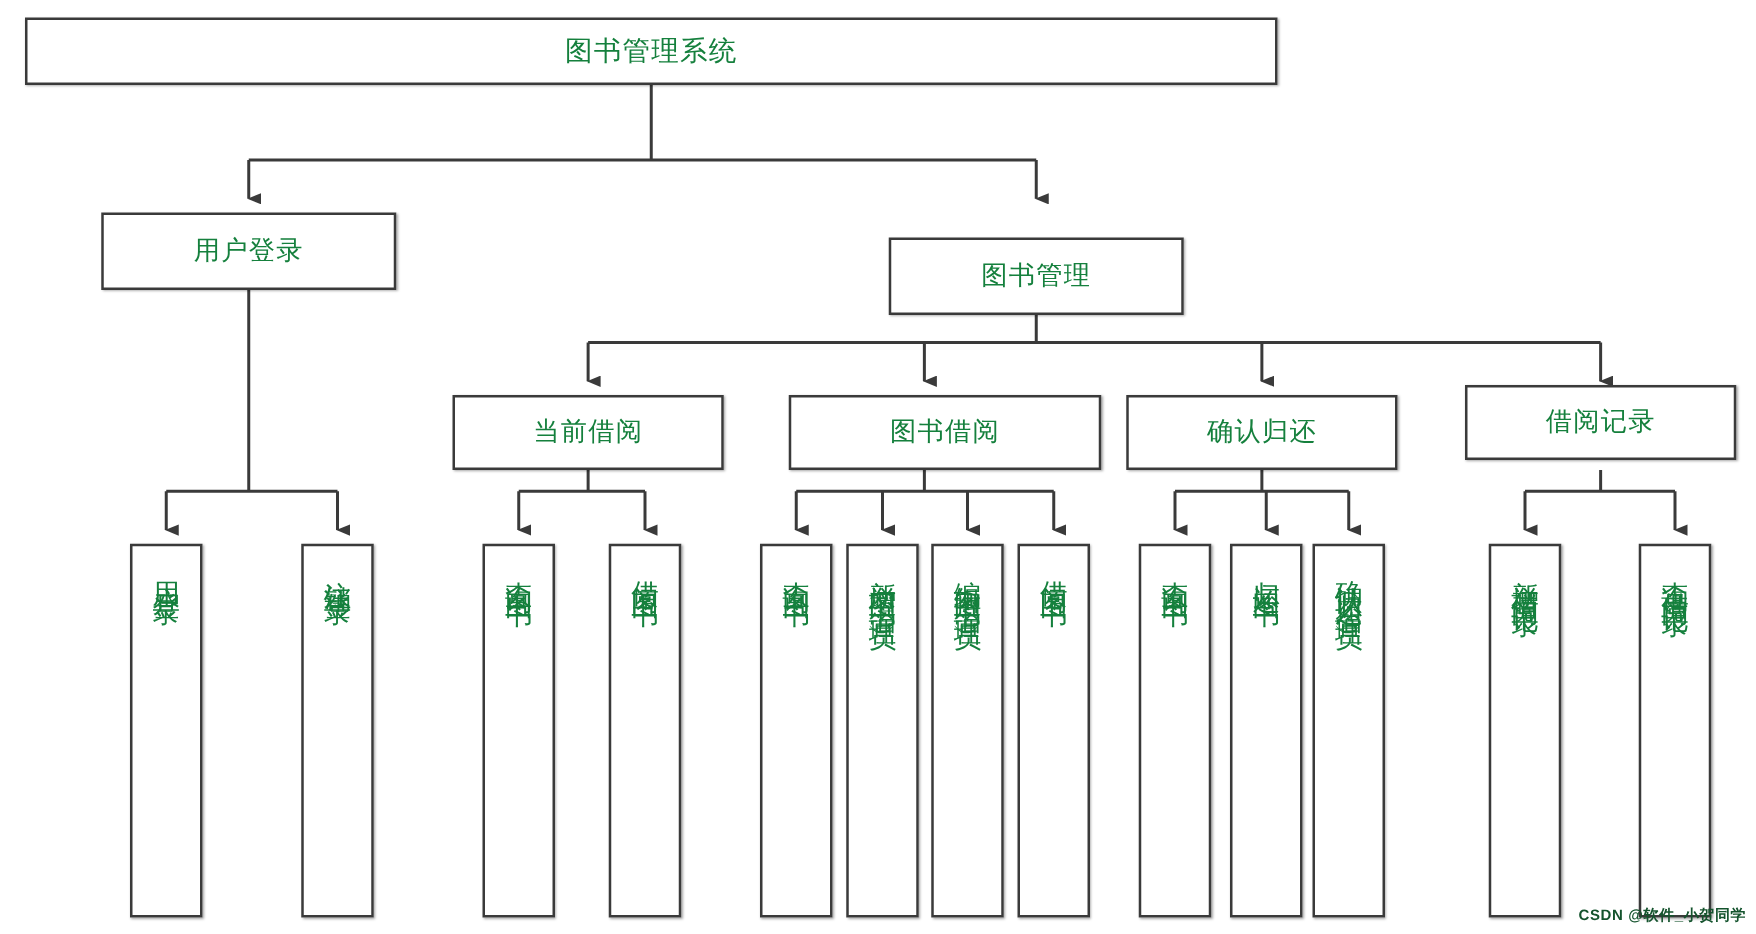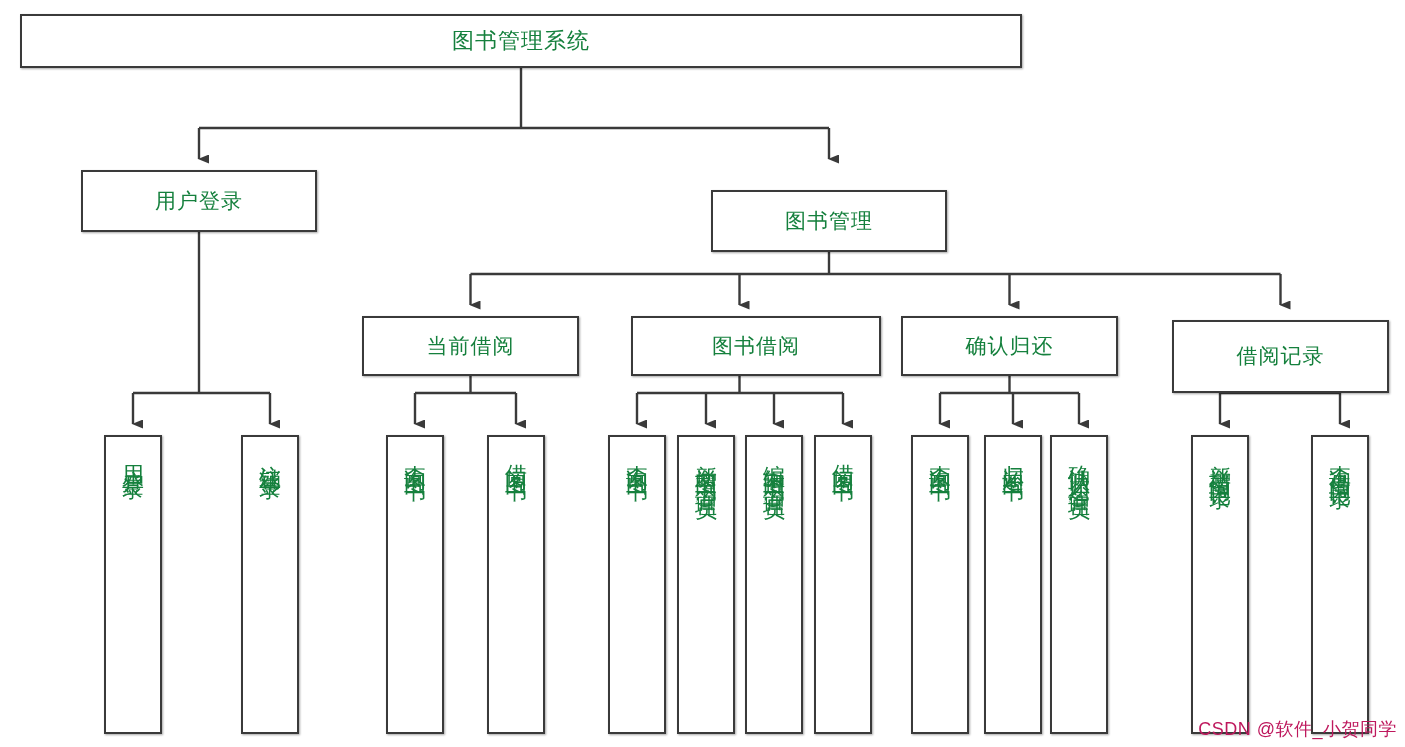--- a/index.html
+++ b/index.html
@@ -45,25 +45,26 @@
     text-orientation:upright;
     font-size:22px;
     letter-spacing:5px;
     line-height:1;
     white-space:nowrap;
   }
   .watermark{
     position:absolute;
     right:8px;
     bottom:6px;
-    color:#be185d;
-    font-size:18px;
+    color:#14532d;
+    font-size:12px;
     letter-spacing:0.5px;
     white-space:nowrap;
     user-select:none;
+    font-weight:bold;
   }
 </style>
 </head>
 <body>
 
 <div id="canvas">
 
   <svg class="lines" viewBox="0 0 1405 747" xmlns="http://www.w3.org/2000/svg">
     <defs>
       <marker id="arrowhead" markerWidth="9" markerHeight="11" refX="4.5" refY="10" orient="auto" markerUnits="userSpaceOnUse">
@@ -119,21 +120,21 @@
       </div>
       <div class="node branch" style="left: 362px; top: 316px; width: 217px; height: 60px;">
         <span class="label">当前借阅</span>
       </div>
       <div class="node branch" style="left: 631px; top: 316px; width: 250px; height: 60px;">
         <span class="label">图书借阅</span>
       </div>
       <div class="node branch" style="left: 901px; top: 316px; width: 217px; height: 60px;">
         <span class="label">确认归还</span>
       </div>
-      <div class="node branch" style="left: 1172px; top: 320px; width: 217px; height: 73px; justify-content: center;">
+      <div class="node branch" style="left: 1172px; top: 308px; width: 217px; height: 60px; justify-content: center;">
         <span class="label">借阅记录</span>
       </div>
       <div class="node leaf" style="left: 104px; top: 435px; width: 58px; height: 299px;">
         <span class="label">用户登录</span>
       </div>
       <div class="node leaf" style="left: 241px; top: 435px; width: 58px; height: 299px;">
         <span class="label">注销登录</span>
       </div>
       <div class="node leaf" style="left: 386px; top: 435px; width: 58px; height: 299px;">
         <span class="label">查询图书</span>

